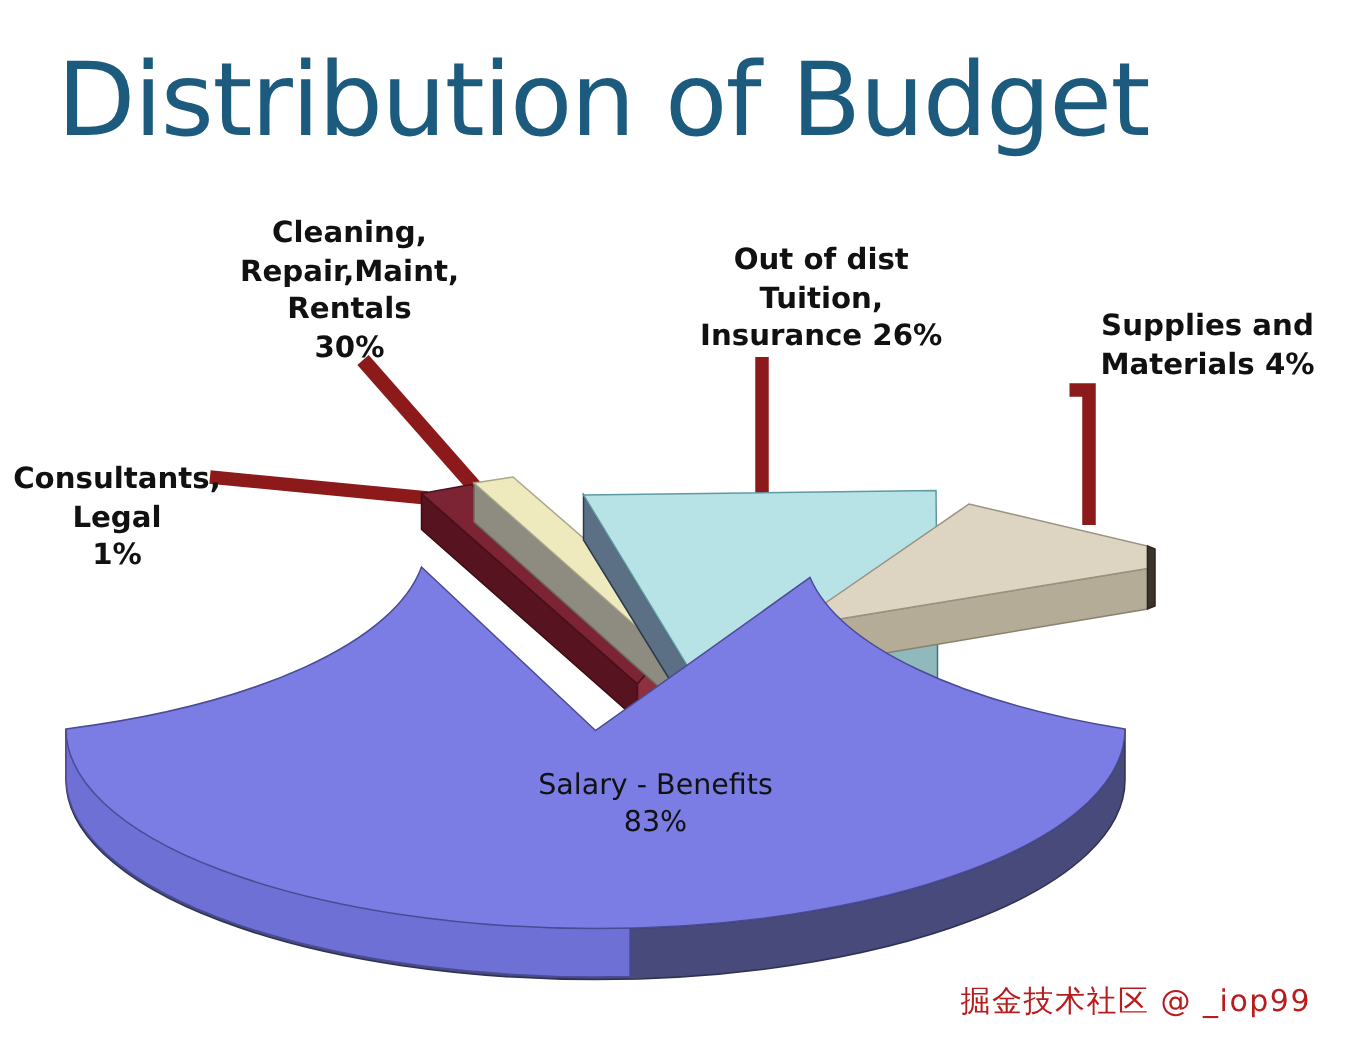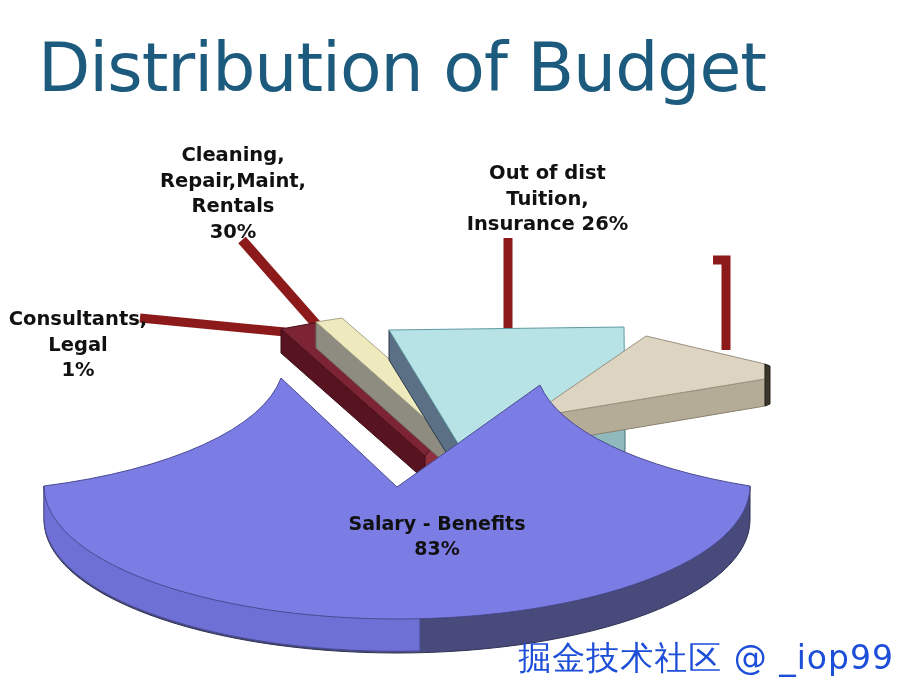--- a/index.html
+++ b/index.html
@@ -45,41 +45,41 @@
   #label-outofdist  { left: 440px; top: 160px;  width: 215px; }
   #label-supplies   { left: 712px; top: 204px;  width: 186px; }
   #label-consultants{ left: -2px;  top: 306px;  width: 160px; }
   #label-salary {
     position: absolute;
     left: 262px;
     top: 511px;
     width: 350px;
     text-align: center;
     font-family: "DejaVu Sans", sans-serif;
-    font-weight: bold;
+    font-weight: normal;
     font-size: 19px;
     line-height: 1.34;
     color: #111111;
     white-space: pre-line;
     z-index: 40;
   }
   #pie-svg {
     position: absolute;
     left: 0;
     top: 0;
     width: 898px;
     height: 695px;
   }
   #watermark {
     position: absolute;
-    right: 4px;
+    right: 24px;
     bottom: 14px;
     font-family: "DejaVu Sans", sans-serif;
-    font-size: 33px;
-    color: #1d4ed8;
+    font-size: 20px;
+    color: #b91c1c;
     letter-spacing: 1px;
     white-space: nowrap;
   }
 </style>
 </head>
 <body>
 
 <div id="canvas">
 
   <div id="chart-title">Distribution of Budget</div>
@@ -155,20 +155,22 @@
 
   </svg>
 
   <div id="label-cleaning" class="callout">Cleaning,
 Repair,Maint,
 Rentals
 30%</div>
   <div id="label-outofdist" class="callout">Out of dist
 Tuition,
 Insurance 26%</div>
+  <div id="label-supplies" class="callout">Supplies and
+Materials 4%</div>
   <div id="label-consultants" class="callout">Consultants,
 Legal
 1%</div>
   <div id="label-salary">Salary - Benefits
 83%</div>
 
   <div id="watermark">掘金技术社区 @ _iop99</div>
 
 </div>
 

